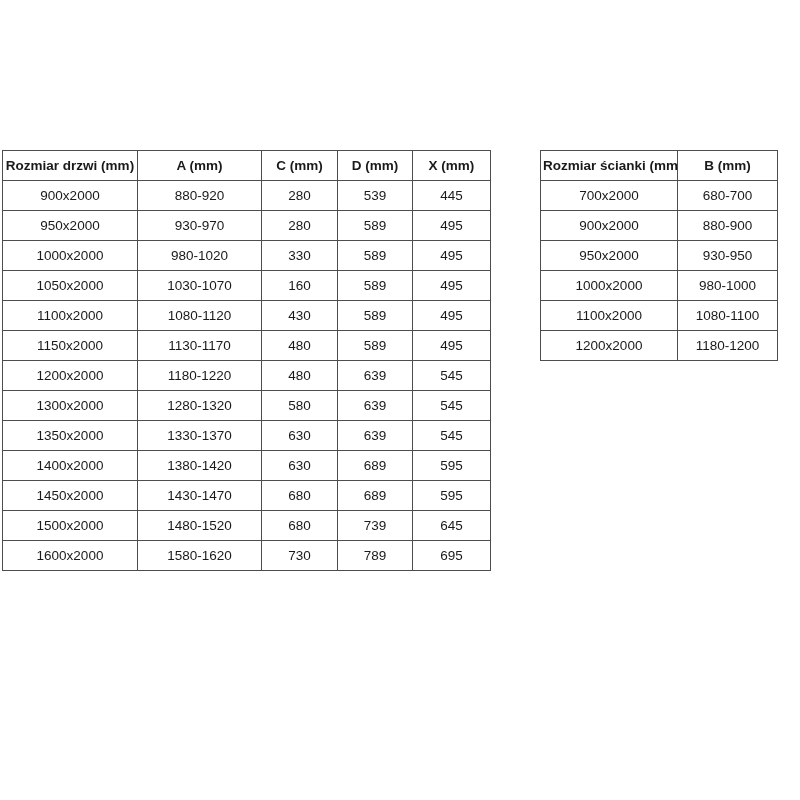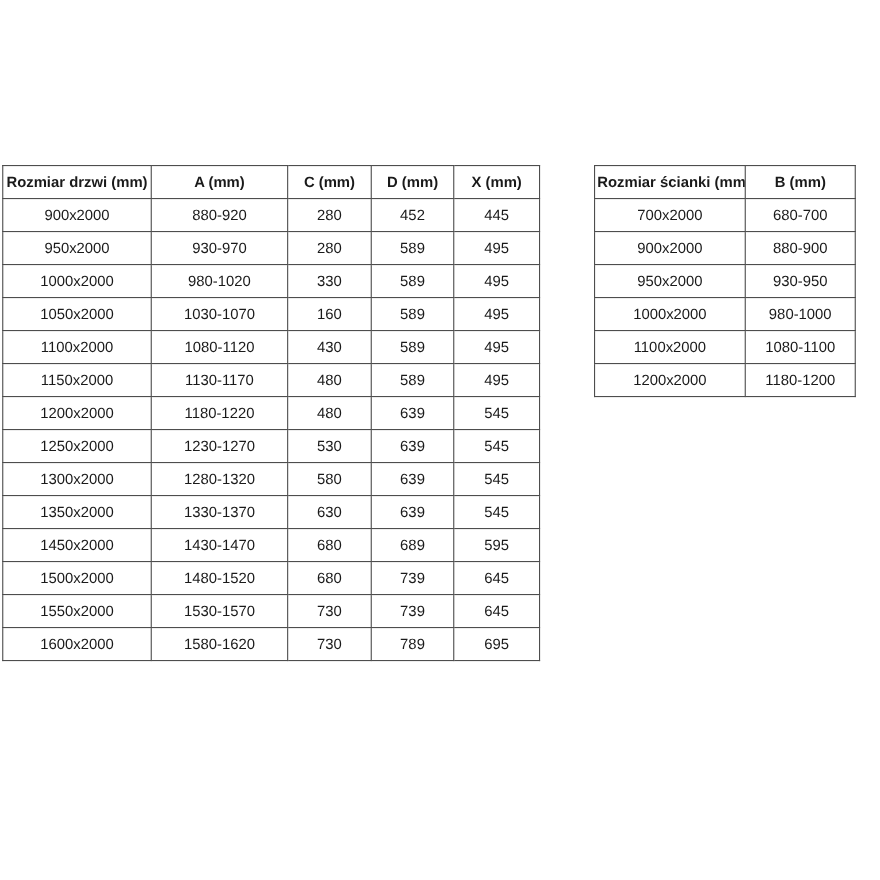--- a/index.html
+++ b/index.html
@@ -68,21 +68,21 @@
           <th>C (mm)</th>
           <th>D (mm)</th>
           <th>X (mm)</th>
         </tr>
     </thead>
     <tbody>
         <tr>
           <td>900x2000</td>
           <td>880-920</td>
           <td>280</td>
-          <td>452</td>
+          <td>539</td>
           <td>445</td>
         </tr>
         <tr>
           <td>950x2000</td>
           <td>930-970</td>
           <td>280</td>
           <td>589</td>
           <td>495</td>
         </tr>
         <tr>
@@ -114,58 +114,51 @@
           <td>495</td>
         </tr>
         <tr>
           <td>1200x2000</td>
           <td>1180-1220</td>
           <td>480</td>
           <td>639</td>
           <td>545</td>
         </tr>
         <tr>
-          <td>1250x2000</td>
-          <td>1230-1270</td>
-          <td>530</td>
-          <td>639</td>
-          <td>545</td>
-        </tr>
-        <tr>
           <td>1300x2000</td>
           <td>1280-1320</td>
           <td>580</td>
           <td>639</td>
           <td>545</td>
         </tr>
         <tr>
           <td>1350x2000</td>
           <td>1330-1370</td>
           <td>630</td>
           <td>639</td>
           <td>545</td>
         </tr>
         <tr>
+          <td>1400x2000</td>
+          <td>1380-1420</td>
+          <td>630</td>
+          <td>689</td>
+          <td>595</td>
+        </tr>
+        <tr>
           <td>1450x2000</td>
           <td>1430-1470</td>
           <td>680</td>
           <td>689</td>
           <td>595</td>
         </tr>
         <tr>
           <td>1500x2000</td>
           <td>1480-1520</td>
           <td>680</td>
-          <td>739</td>
-          <td>645</td>
-        </tr>
-        <tr>
-          <td>1550x2000</td>
-          <td>1530-1570</td>
-          <td>730</td>
           <td>739</td>
           <td>645</td>
         </tr>
         <tr>
           <td>1600x2000</td>
           <td>1580-1620</td>
           <td>730</td>
           <td>789</td>
           <td>695</td>
         </tr>

